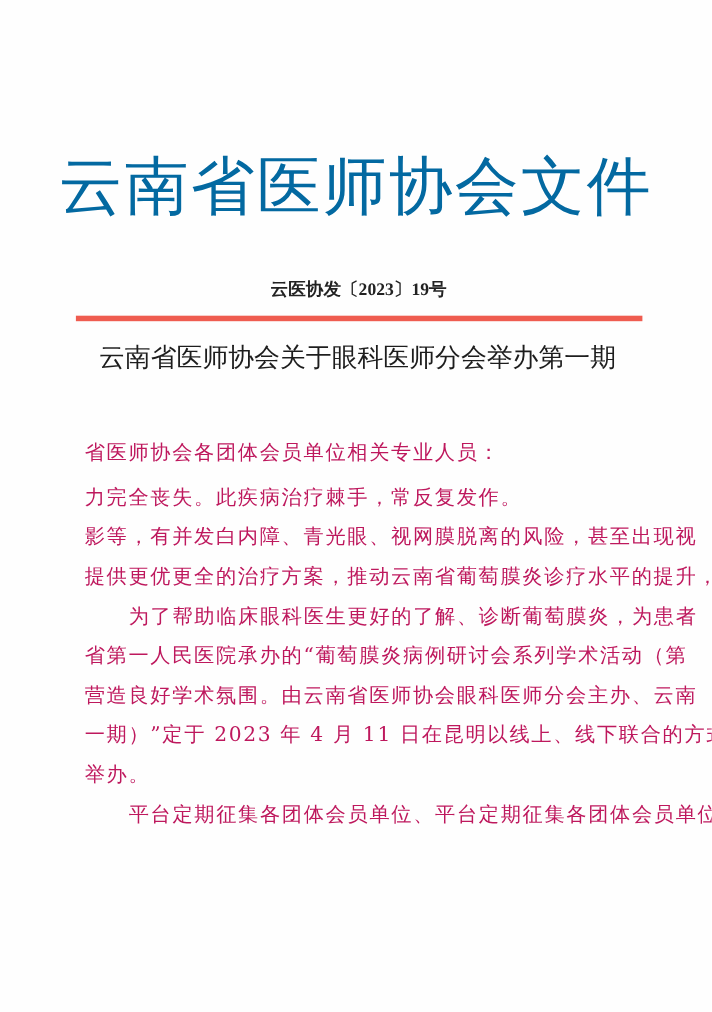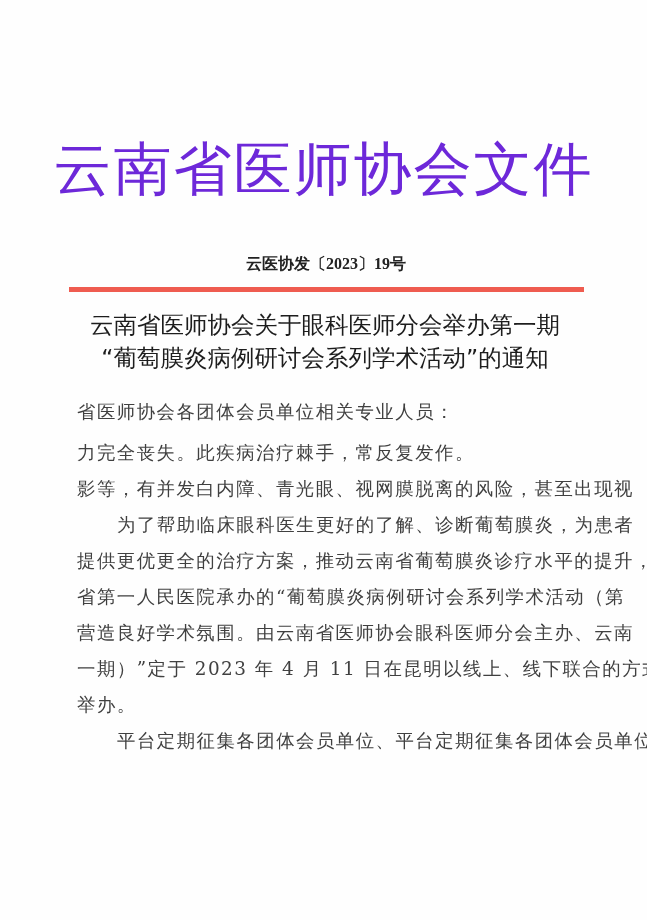--- a/index.html
+++ b/index.html
@@ -23,21 +23,21 @@
     .masthead {
       position: absolute;
       left: 0;
       top: 128px;
       width: 647px;
       text-align: center;
       font-family: "DejaVu Serif", "Liberation Serif", serif;
       font-size: 58px;
       line-height: 82px;
       letter-spacing: 2px;
-      color: #6d28d9;
+      color: #0369a1;
       white-space: nowrap;
     }
     .doc-number {
       position: absolute;
       left: 0;
       top: 253px;
       width: 652px;
       text-align: center;
       font-family: "Liberation Serif", "DejaVu Serif", serif;
       font-weight: bold;
@@ -67,21 +67,21 @@
     }
     .heading div { white-space: nowrap; }
     .body-text {
       position: absolute;
       left: 77px;
       top: 399px;
       width: 498px;
       font-family: "DejaVu Serif", "Liberation Serif", serif;
       font-size: 18.4px;
       line-height: 36px;
-      color: #404040;
+      color: #be185d;
       letter-spacing: 1.5px;
     }
     .salutation {
       white-space: nowrap;
       line-height: 26px;
       margin-bottom: 10px;
     }
     .para {
       text-indent: 2em;
       text-align: justify;
@@ -99,34 +99,33 @@
 <div class="page">
 
   <div class="masthead">云南省医师协会文件</div>
 
   <div class="doc-number">云医协发〔2023〕19号</div>
 
   <div class="red-rule"></div>
 
   <div class="heading">
     <div>云南省医师协会关于眼科医师分会举办第一期</div>
-    <div>“葡萄膜炎病例研讨会系列学术活动”的通知</div>
   </div>
 
   <div class="body-text">
     <div class="salutation">省医师协会各团体会员单位相关专业人员：</div>
 
     <div class="para" style="text-indent:0">
       <span class="line">力完全丧失。此疾病治疗棘手，常反复发作。</span>
       <span class="line">影等，有并发白内障、青光眼、视网膜脱离的风险，甚至出现视</span>
     </div>
 
     <div class="para" style="text-indent:0">
+      <span class="line">提供更优更全的治疗方案，推动云南省葡萄膜炎诊疗水平的提升，</span>
       <span class="line first">为了帮助临床眼科医生更好的了解、诊断葡萄膜炎，为患者</span>
-      <span class="line">提供更优更全的治疗方案，推动云南省葡萄膜炎诊疗水平的提升，</span>
       <span class="line">省第一人民医院承办的“葡萄膜炎病例研讨会系列学术活动（第</span>
       <span class="line">营造良好学术氛围。由云南省医师协会眼科医师分会主办、云南</span>
       <span class="line">一期）”定于 2023 年 4 月 11 日在昆明以线上、线下联合的方式</span>
       <span class="line">举办。</span>
     </div>
 
     <div class="para" style="text-indent:0">
       <span class="line first">平台定期征集各团体会员单位、平台定期征集各团体会员单位</span>
     </div>
   </div>

